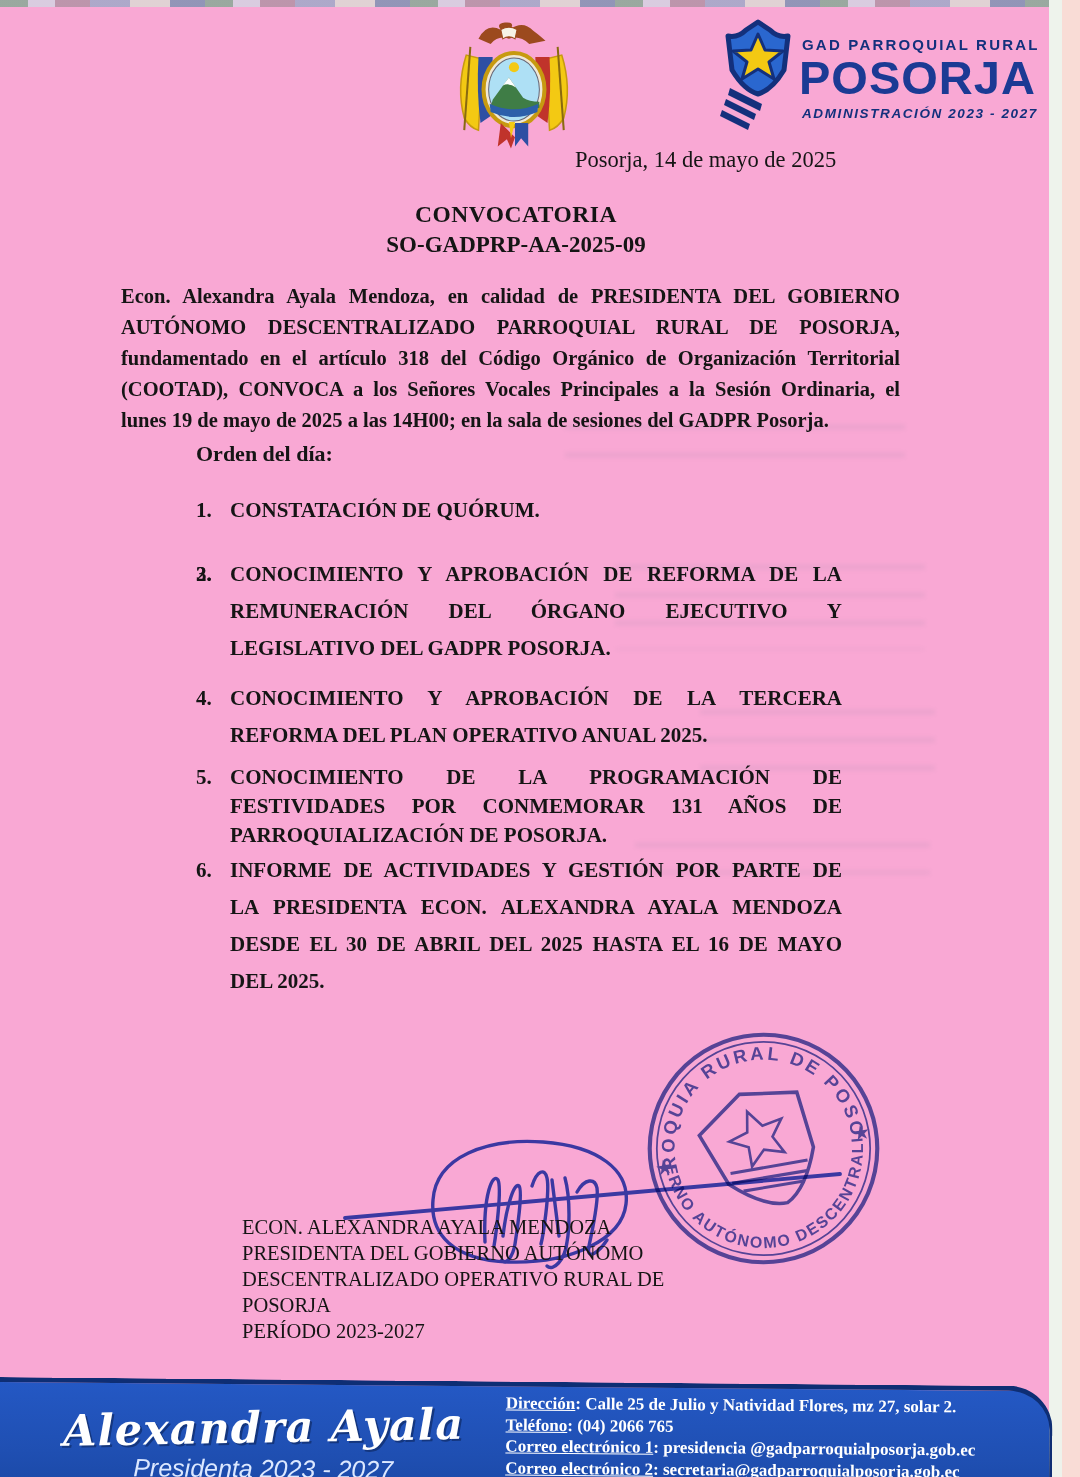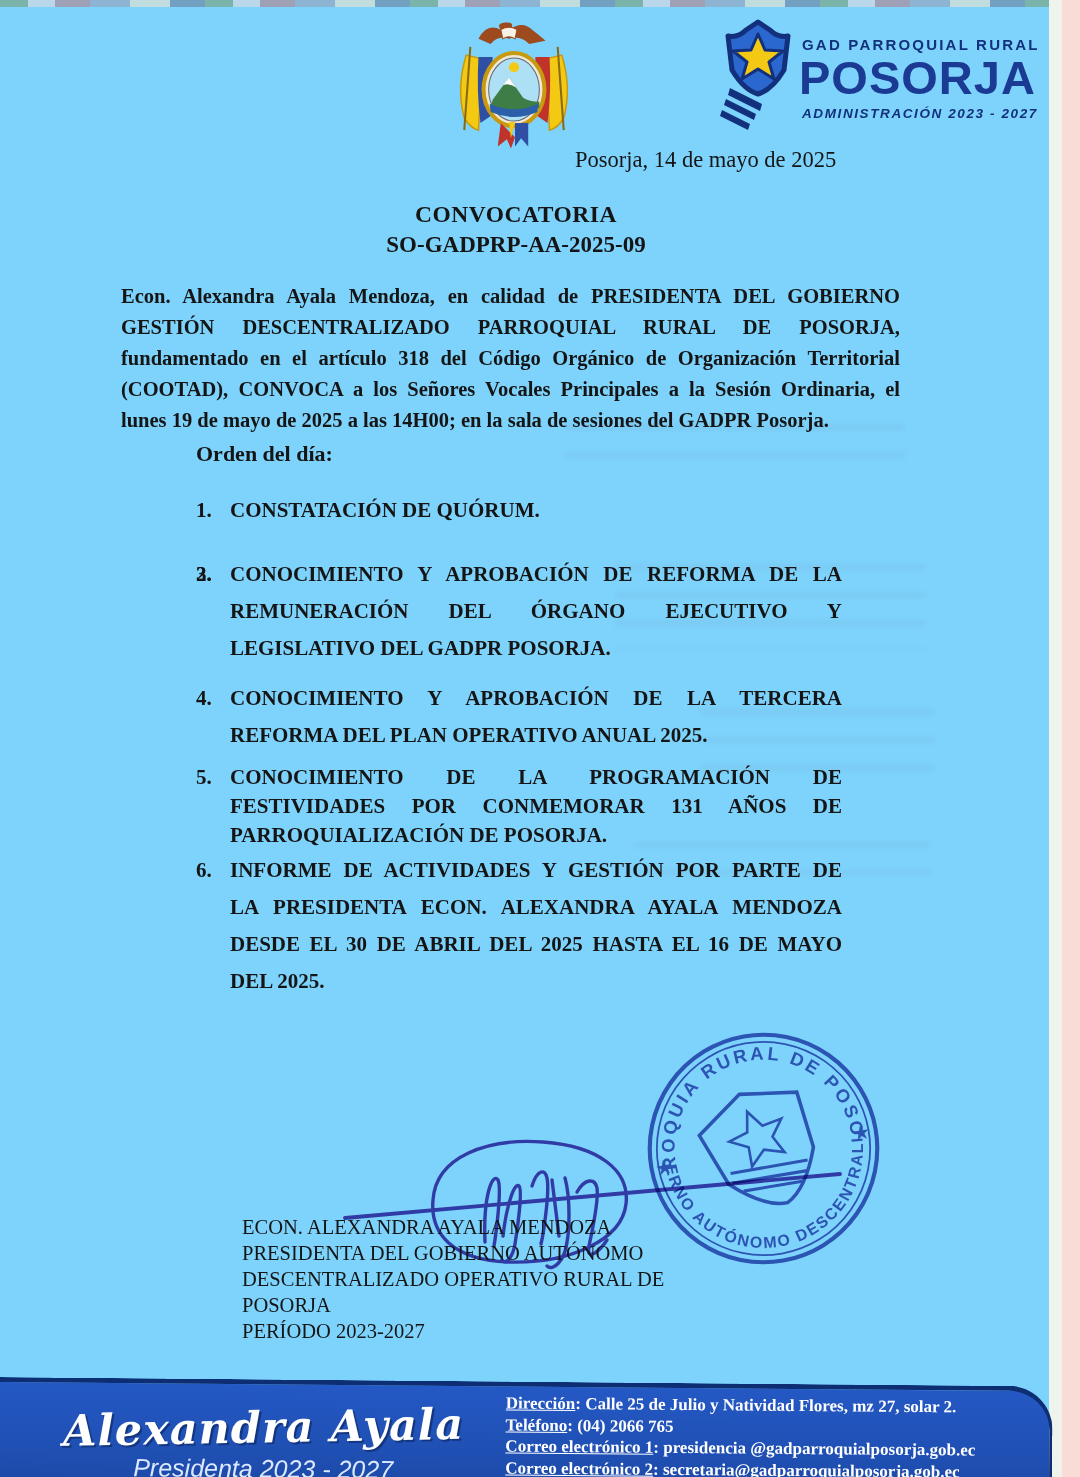--- a/index.html
+++ b/index.html
@@ -1,18 +1,18 @@
 <!DOCTYPE html>
 <html><head>
 <meta charset="utf-8">
 <style>
   html,body{margin:0;padding:0;background:#e9e7e2;}
   .page{
     position:relative; width:1080px; height:1477px; overflow:hidden;
-    background:#7dd3fc;
+    background:#f9a8d4;
     font-family:"Liberation Serif","DejaVu Serif",serif;
     color:#151515;
   }
   
   .top-noise{position:absolute;left:0;top:0;width:1080px;height:7px;opacity:.75;
     background:repeating-linear-gradient(90deg,#7aa98e 0 28px,#cfd8e4 28px 55px,#a98f9e 55px 90px,#93a9c6 90px 130px,#d8e0d4 130px 170px,#6f8fae 170px 205px);}
   .side-line{position:absolute;top:0;right:18px;width:13px;height:1477px;background:#eef3ec;}
   .side-pink{position:absolute;top:0;right:0;width:18px;height:1477px;background:#f9dcd6;}
   .ghost{position:absolute;opacity:.08;filter:blur(2px);
     background:repeating-linear-gradient(180deg,transparent 0 9px,#6d7890 9px 15px,transparent 15px 28px);}
@@ -124,21 +124,21 @@
   <div class="dateline">Posorja, 14 de mayo de 2025</div>
 
   <div class="title-block">
     <div class="doc-title">CONVOCATORIA</div>
     <div class="doc-code">SO-GADPRP-AA-2025-09</div>
   </div>
 
   <div class="intro">
 
   <div class="intro-line i1 jfull">Econ. Alexandra Ayala Mendoza, en calidad de PRESIDENTA DEL GOBIERNO</div>
-      <div class="intro-line i2 jfull">GESTIÓN DESCENTRALIZADO PARROQUIAL RURAL DE POSORJA,</div>
+      <div class="intro-line i2 jfull">AUTÓNOMO DESCENTRALIZADO PARROQUIAL RURAL DE POSORJA,</div>
       <div class="intro-line i3 jfull">fundamentado en el artículo 318 del Código Orgánico de Organización Territorial</div>
       <div class="intro-line i4 jfull">(COOTAD), CONVOCA a los Señores Vocales Principales a la Sesión Ordinaria, el</div>
       <div class="intro-line i5">lunes 19 de mayo de 2025 a las 14H00; en la sala de sesiones del GADPR Posorja.</div>
     </div>
 
   <div class="orden">Orden del día:</div>
 
   <div class="agenda">
 
       <div class="agenda-item i1">

